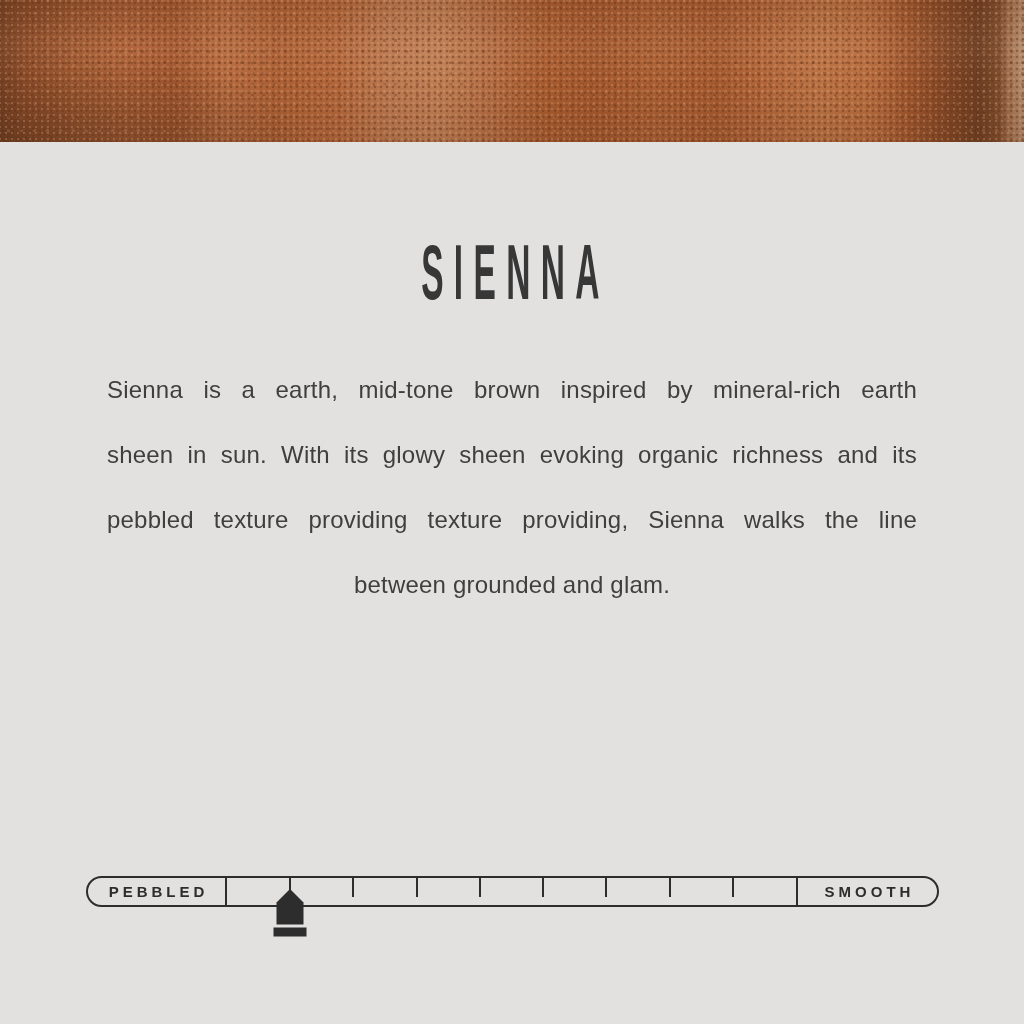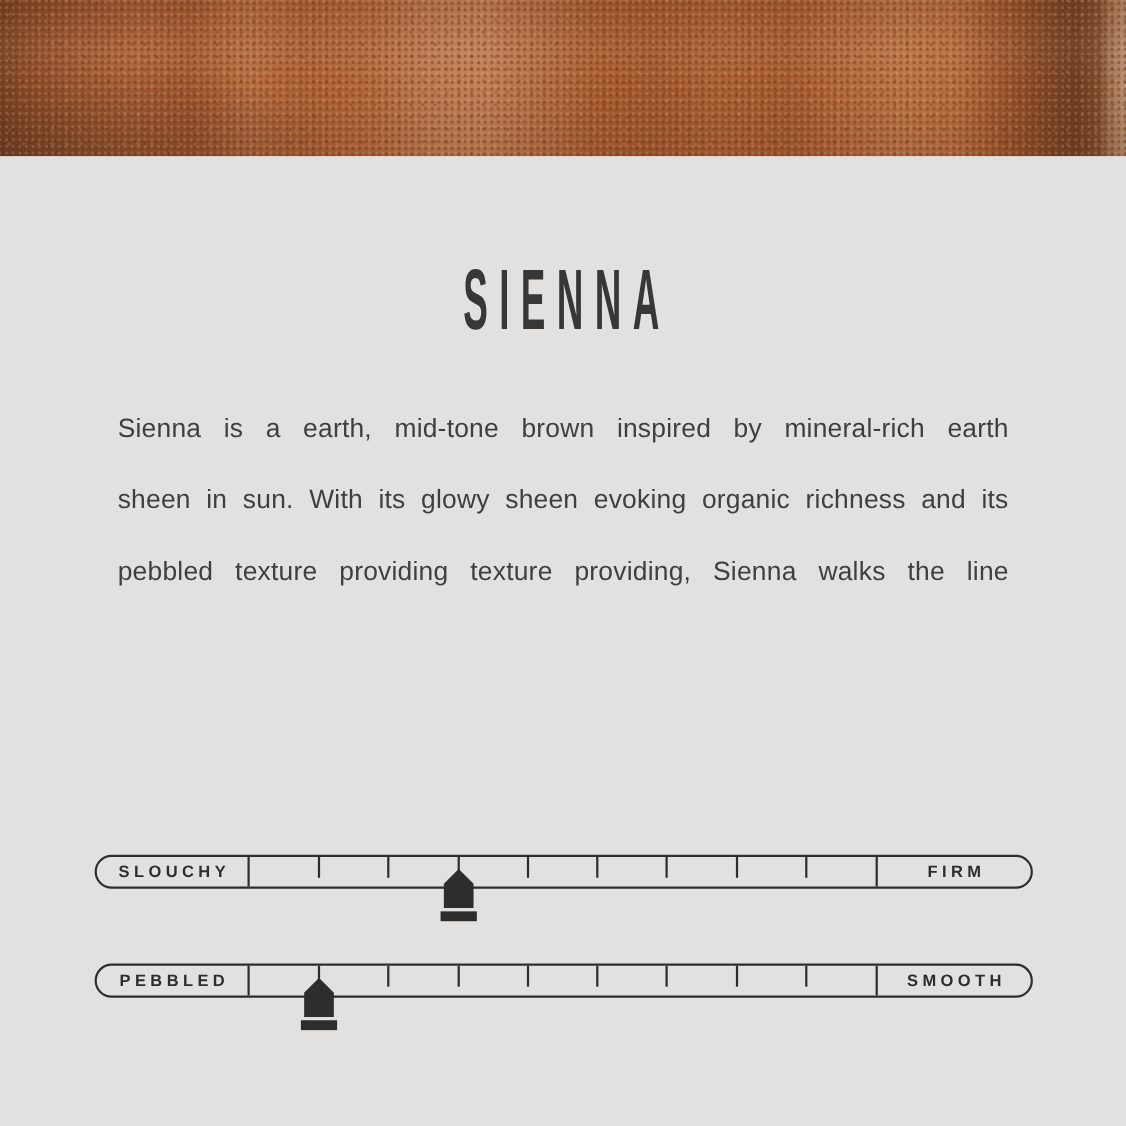--- a/index.html
+++ b/index.html
@@ -107,44 +107,23 @@
         <span>pebbled</span>
         <span>texture</span>
         <span>providing</span>
         <span>texture</span>
         <span>providing,</span>
         <span>Sienna</span>
         <span>walks</span>
         <span>the</span>
         <span>line</span>
       </div>
+    <div class="desc-line centered">between grounded and glam.</div>
   </div>
 
-  <div class="slider" style="top:777px">
-    <div class="slider-track">
-      <div class="slider-side left">SLOUCHY</div>
-      <div class="slider-middle">
-        <div class="marker" style="left: 33.3333%;">
-          <svg viewBox="0 0 34 48">
-              <path d="M17 0 L30.5 13.5 V35.5 H3.5 V13.5 Z"></path>
-              <rect x="0.5" y="38.5" width="33" height="9"></rect>
-            </svg>
-        </div>
-      <div class="tick" style="left: 11.1111%;"></div>
-          <div class="tick" style="left: 22.2222%;"></div>
-          <div class="tick" style="left: 33.3333%;"></div>
-          <div class="tick" style="left: 44.4444%;"></div>
-          <div class="tick" style="left: 55.5556%;"></div>
-          <div class="tick" style="left: 66.6667%;"></div>
-          <div class="tick" style="left: 77.7778%;"></div>
-          <div class="tick" style="left: 88.8889%;"></div>
-        </div>
-      <div class="slider-side right">FIRM</div>
-    </div>
-  </div>
 
   <div class="slider" style="top:876px">
     <div class="slider-track">
       <div class="slider-side left">PEBBLED</div>
       <div class="slider-middle">
         <div class="marker" style="left: 11.1111%;">
           <svg viewBox="0 0 34 48">
               <path d="M17 0 L30.5 13.5 V35.5 H3.5 V13.5 Z"></path>
               <rect x="0.5" y="38.5" width="33" height="9"></rect>
             </svg>

